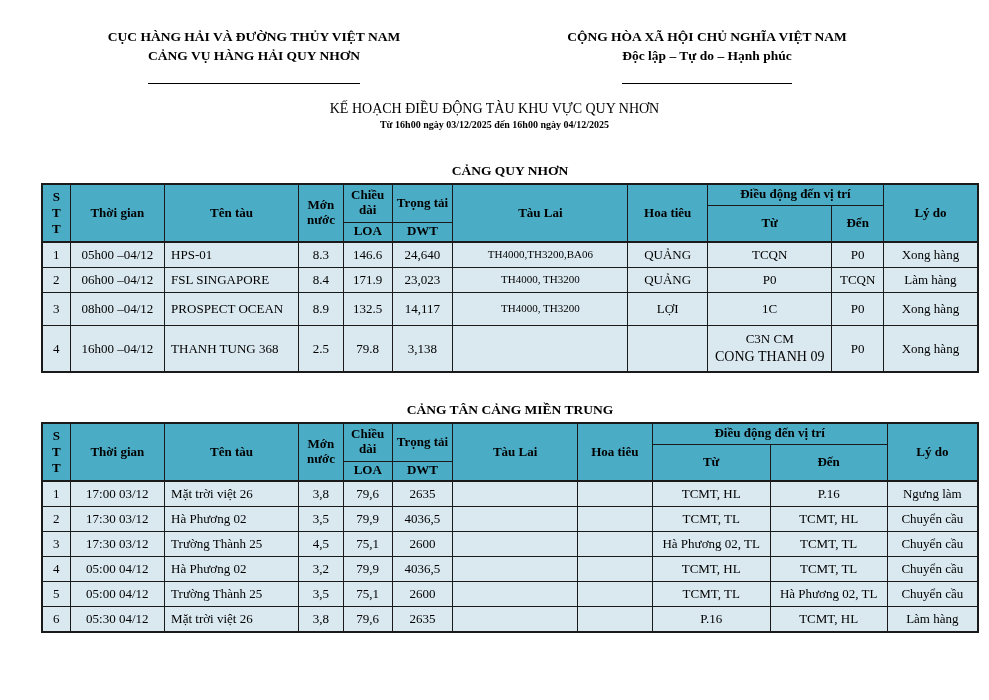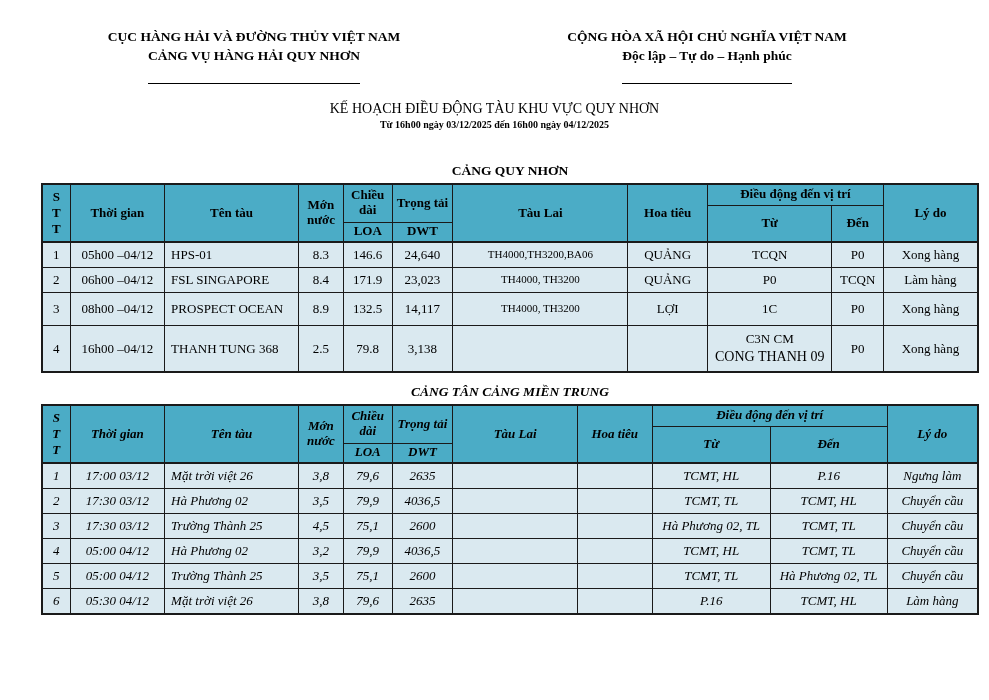--- a/index.html
+++ b/index.html
@@ -15,21 +15,21 @@
   .lh-line1{font-size:13.5px;font-weight:bold;line-height:1.35;}
   .lh-line2{font-size:13.5px;font-weight:bold;line-height:1.35;display:inline-block;
             border-bottom:1.5px solid #000;padding-bottom:18px;}
   
   .doc-title-wrap{position:absolute;top:101px;left:0;width:989px;text-align:center;}
   .doc-title{font-size:14px;font-weight:normal;line-height:1.2;}
   .doc-subtitle{font-size:10px;font-weight:bold;line-height:1.3;}
   
   .table-section{position:absolute;left:25px;width:938px;padding-left:16px;}
   .section-1{top:163px;}
-  .section-2{top:384px;font-style:italic;}
+  .section-2{top:402px;}
   .table-title{font-size:13.5px;font-weight:bold;text-align:center;margin-bottom:4px;}
   table{border-collapse:collapse;table-layout:fixed;width:938px;border:2px solid #1a1a1a;}
   th,td{border:1px solid #1a1a1a;overflow:hidden;}
   thead th{
     background:#4BACC6;font-size:13px;font-weight:bold;text-align:center;
     padding:0 2px;line-height:1.15;
   }
   thead{border-bottom:2px solid #1a1a1a;}
   thead tr.hr1{height:21px;}
   thead tr.hr2{height:17px;}

